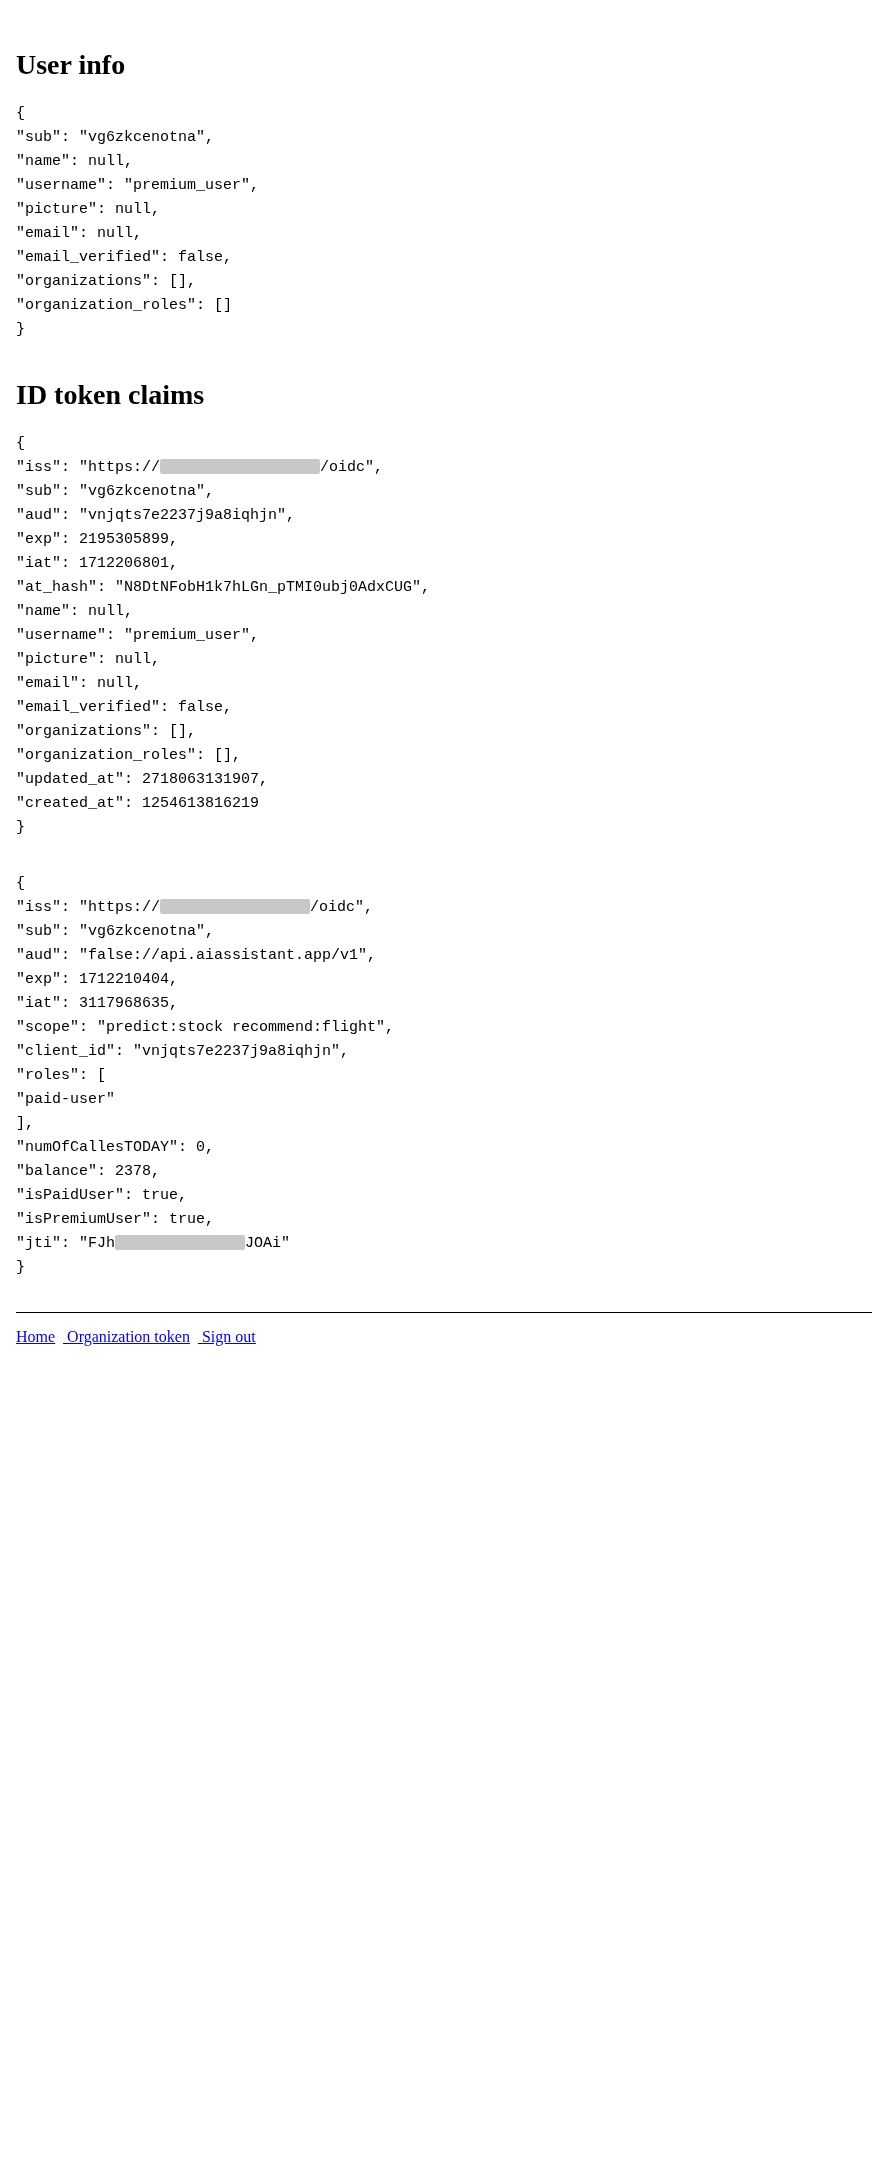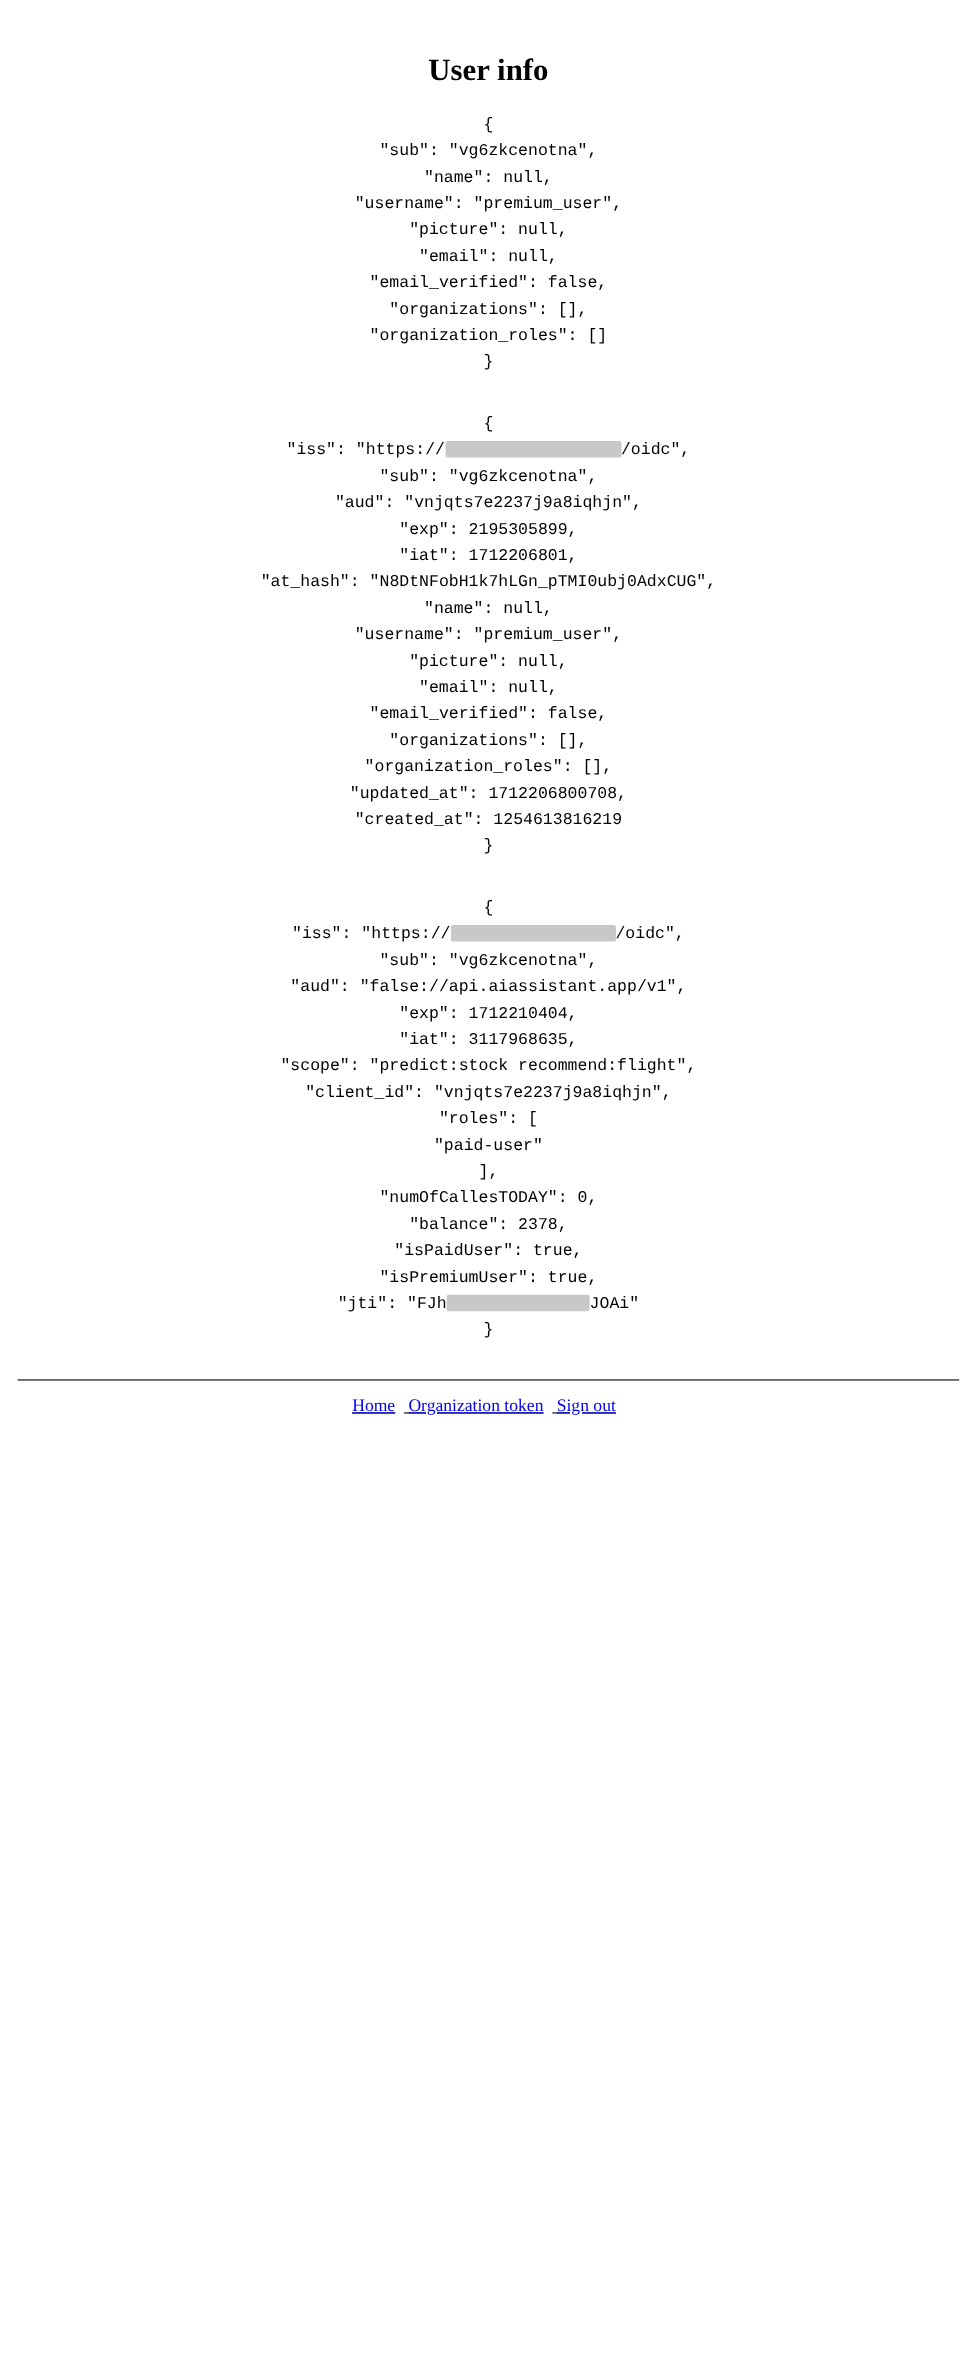--- a/index.html
+++ b/index.html
@@ -1,19 +1,18 @@
 <!DOCTYPE html>
 <html><head>
   <meta charset="utf-8">
   <style>
     * {
       margin: 0;
       padding: 0;
       box-sizing: border-box;
-      text-align: center;
     }
 
     body {
       font-family: Georgia, 'Times New Roman', serif;
       background: #ffffff;
       color: #000000;
       padding: 20px 16px;
       max-width: 888px;
       font-size: 16px;
       line-height: 1.5;
@@ -79,35 +78,36 @@
 "username": "<span>premium_user</span>",
 "picture": <span>null</span>,
 "email": <span>null</span>,
 "email_verified": <span>false</span>,
 "organizations": <span>[]</span>,
 "organization_roles": <span>[]</span>
 }</div>
 </div>
 
 <div class="section">
+  <h1>ID token claims</h1>
   <div class="code-block">{
 <span>"iss": "https://</span><span class="redacted" style="width:160px;">&nbsp;&nbsp;&nbsp;&nbsp;&nbsp;&nbsp;&nbsp;&nbsp;&nbsp;&nbsp;&nbsp;&nbsp;&nbsp;&nbsp;&nbsp;&nbsp;&nbsp;&nbsp;&nbsp;&nbsp;</span><span>/oidc",</span>
 "sub": "<span>vg6zkcenotna</span>",
 "aud": "<span>vnjqts7e2237j9a8iqhjn</span>",
 "exp": <span>2195305899</span>,
 "iat": <span>1712206801</span>,
 "at_hash": "<span>N8DtNFobH1k7hLGn_pTMI0ubj0AdxCUG</span>",
 "name": <span>null</span>,
 "username": "<span>premium_user</span>",
 "picture": <span>null</span>,
 "email": <span>null</span>,
 "email_verified": <span>false</span>,
 "organizations": <span>[]</span>,
 "organization_roles": <span>[]</span>,
-"updated_at": <span>1712206800708</span>,
+"updated_at": <span>2718063131907</span>,
 "created_at": <span>1254613816219</span>
 }</div>
 </div>
 
 <div class="section">
   <div class="code-block">{
 <span>"iss": "https://</span><span class="redacted" style="width:150px;">&nbsp;&nbsp;&nbsp;&nbsp;&nbsp;&nbsp;&nbsp;&nbsp;&nbsp;&nbsp;&nbsp;&nbsp;&nbsp;&nbsp;&nbsp;&nbsp;&nbsp;&nbsp;&nbsp;&nbsp;</span><span>/oidc",</span>
 "sub": "<span>vg6zkcenotna</span>",
 "aud": "<span>false://api.aiassistant.app/v1</span>",
 "exp": <span>1712210404</span>,

